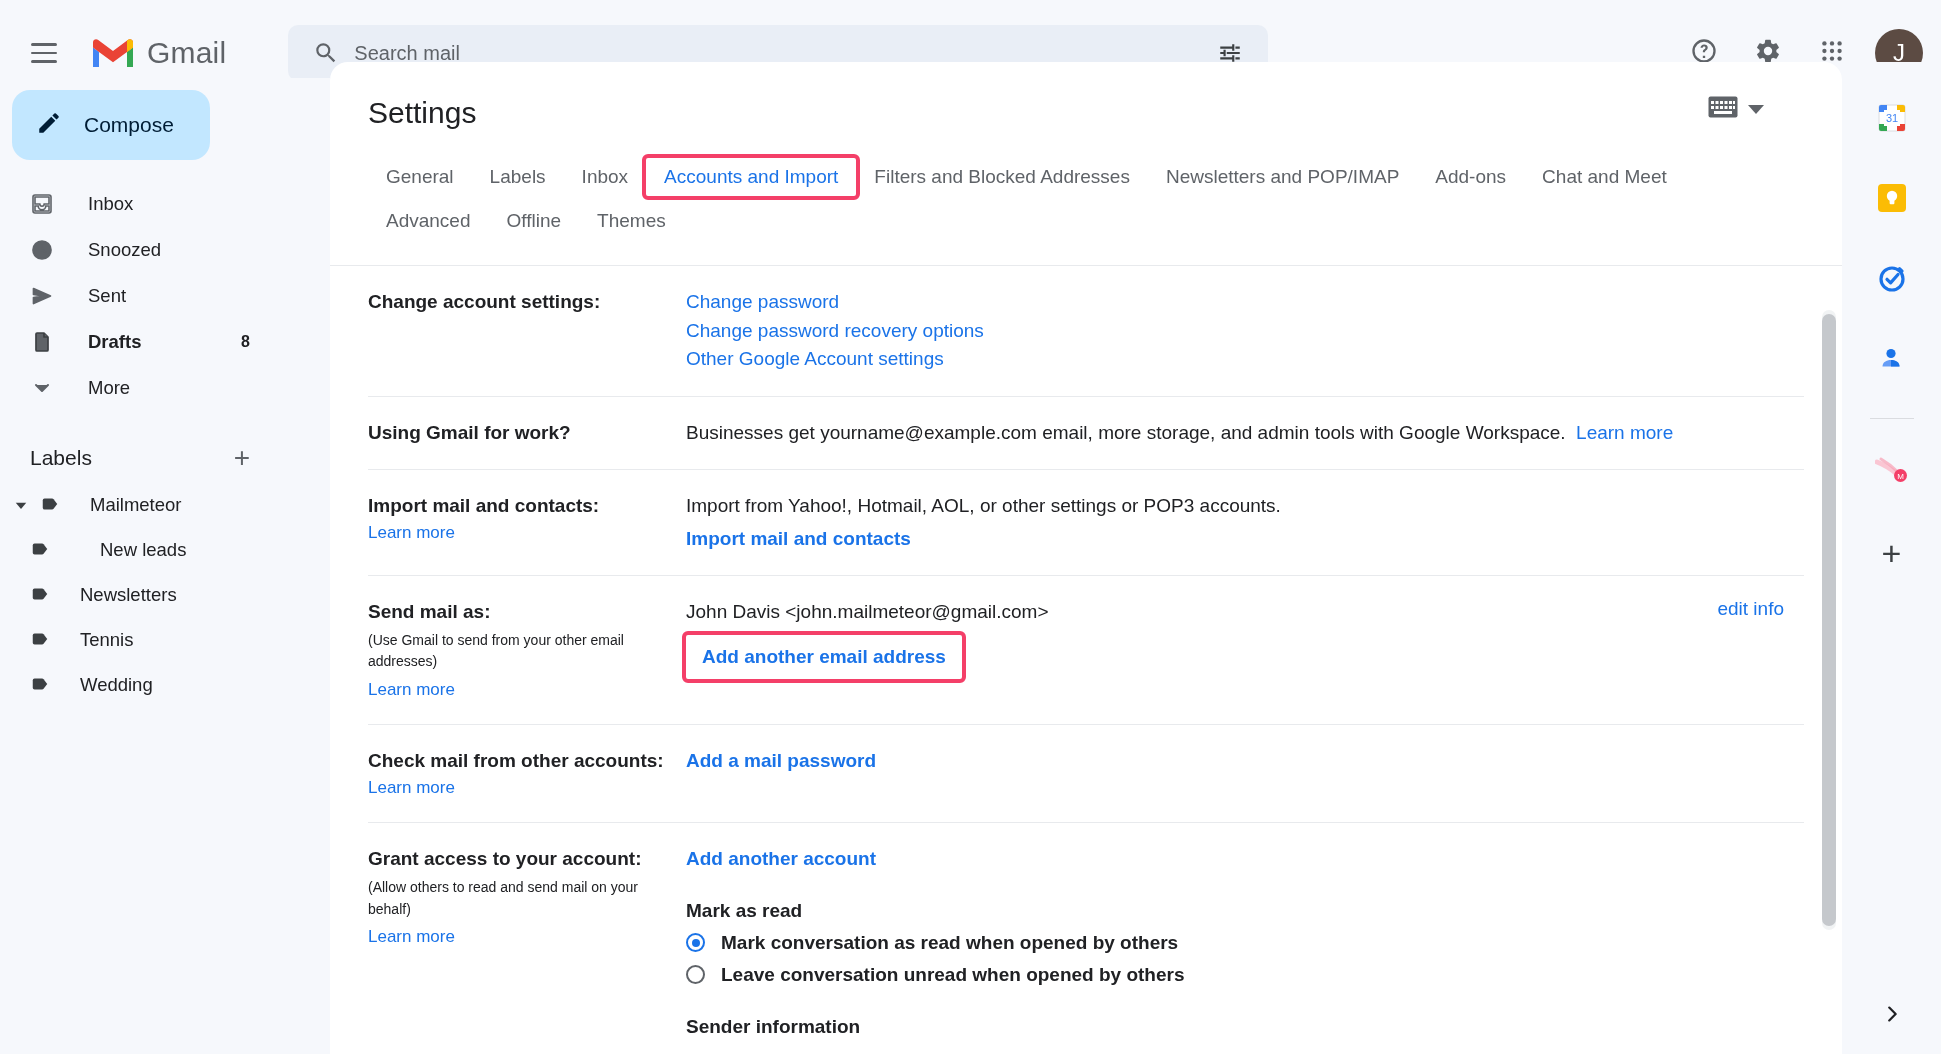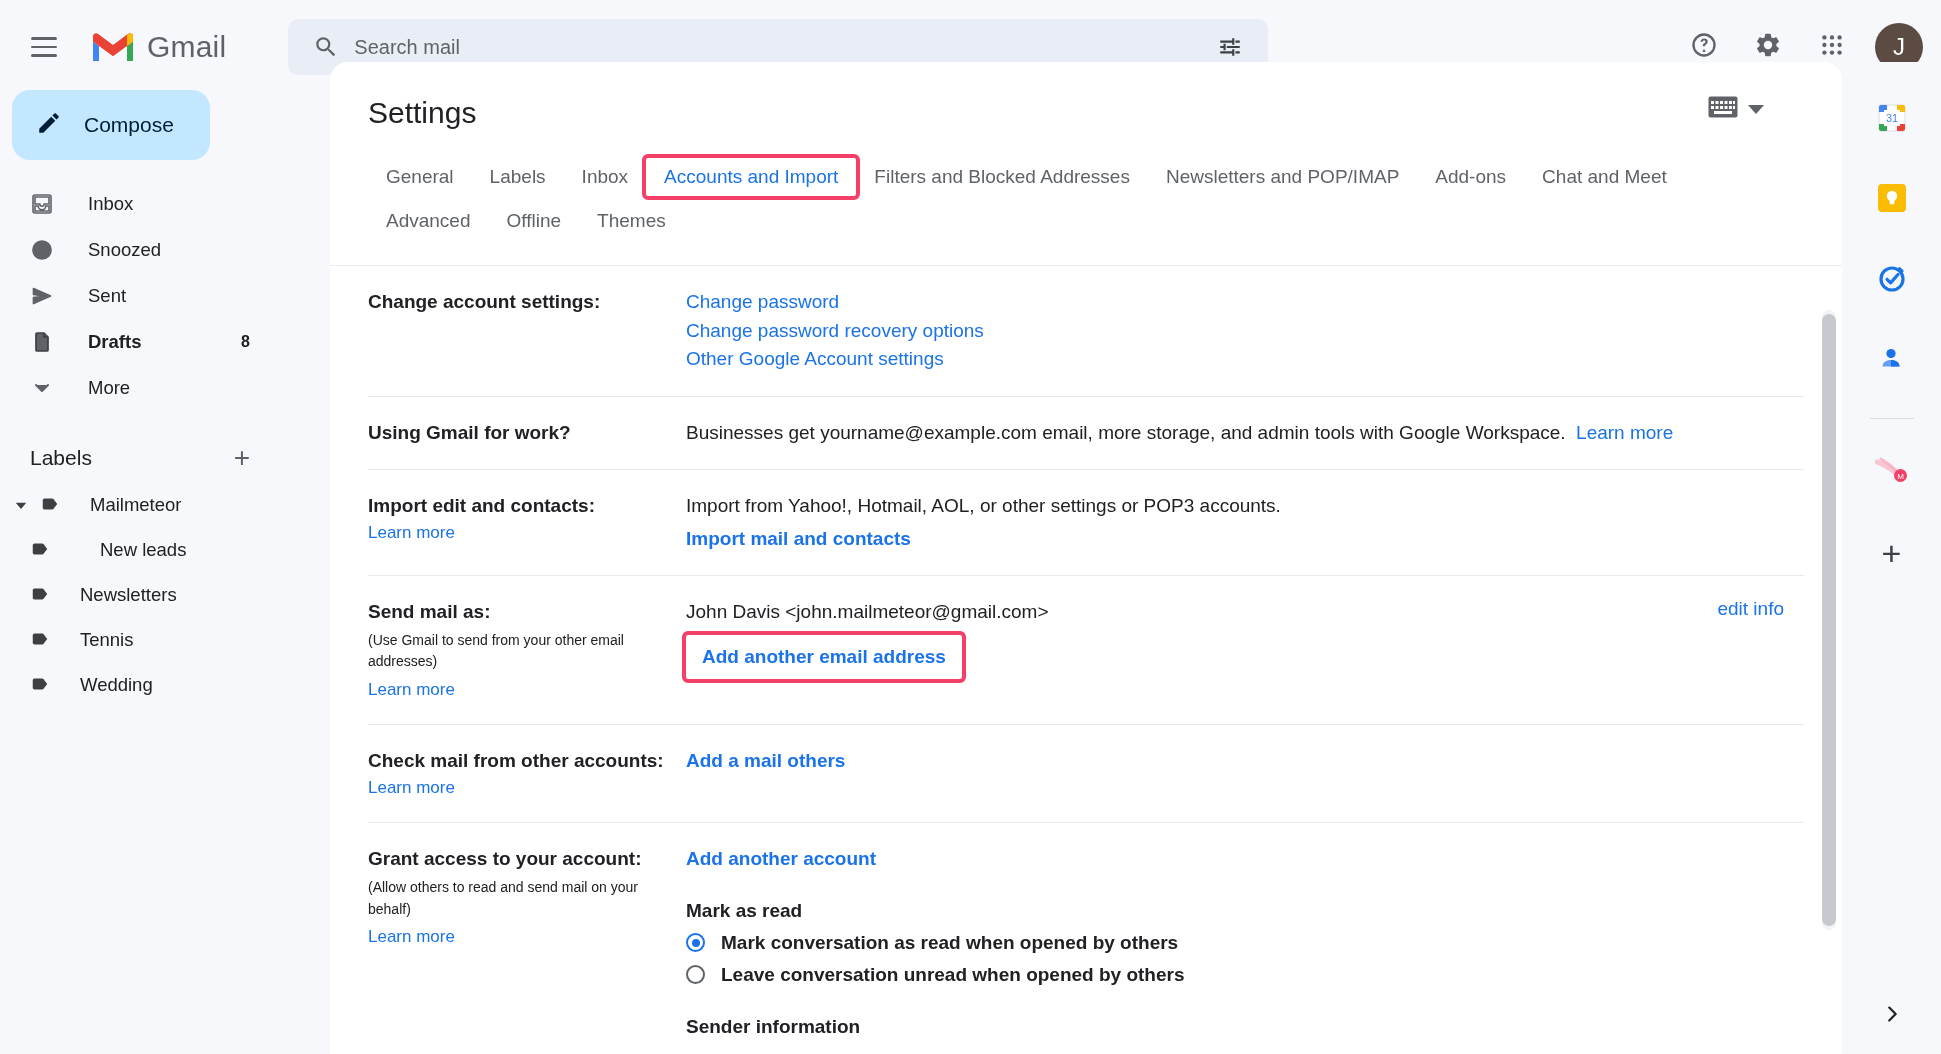--- a/index.html
+++ b/index.html
@@ -7,21 +7,21 @@
     margin: 0; padding: 0;
     width: 1941px; height: 1054px;
     overflow: hidden;
     background: #f6f8fc;
     font-family: "Liberation Sans", sans-serif;
     -webkit-font-smoothing: antialiased;
   }
 
   
   #topbar {
-    position: absolute; left: 0; top: 8px; width: 1941px; height: 78px;
+    position: absolute; left: 0; top: 14px; width: 1941px; height: 78px;
     display: flex; align-items: center;
   }
   #hamburger {
     width: 58px; height: 58px; margin-left: 15px;
     display: flex; align-items: center; justify-content: center;
     border-radius: 50%; cursor: pointer;
   }
   #hamburger span { display:block; width:26px; height:2.5px; background:#5f6368; border-radius:2px; }
   #hamburger .bars { display:flex; flex-direction:column; gap:6px; }
 
@@ -447,21 +447,21 @@
         <div class="lbl-strong">Using Gmail for work?</div>
       </div>
       <div class="rcol">
         <span class="plain">Businesses get yourname@example.com email, more storage, and admin tools with Google Workspace.</span>
         <span class="link" style="margin-left:6px">Learn more</span>
       </div>
     </div>
 
     <div class="srow">
       <div class="lcol">
-        <div class="lbl-strong">Import edit and contacts:</div>
+        <div class="lbl-strong">Import mail and contacts:</div>
         <div><span class="link small">Learn more</span></div>
       </div>
       <div class="rcol">
         <div class="plain">Import from Yahoo!, Hotmail, AOL, or other settings or POP3 accounts.</div>
         <div style="margin-top:4px"><span class="link bold">Import mail and contacts</span></div>
       </div>
     </div>
 
     <div class="srow">
       <div class="lcol">
@@ -479,21 +479,21 @@
         </div>
       </div>
     </div>
 
     <div class="srow">
       <div class="lcol">
         <div class="lbl-strong">Check mail from other accounts:</div>
         <div><span class="link small">Learn more</span></div>
       </div>
       <div class="rcol">
-        <span class="link bold">Add a mail others</span>
+        <span class="link bold">Add a mail password</span>
       </div>
     </div>
 
     <div class="srow">
       <div class="lcol">
         <div class="lbl-strong">Grant access to your account:</div>
         <div class="lbl-sub">(Allow others to read and send mail on your behalf)</div>
         <div style="margin-top:4px"><span class="link small">Learn more</span></div>
       </div>
       <div class="rcol">

